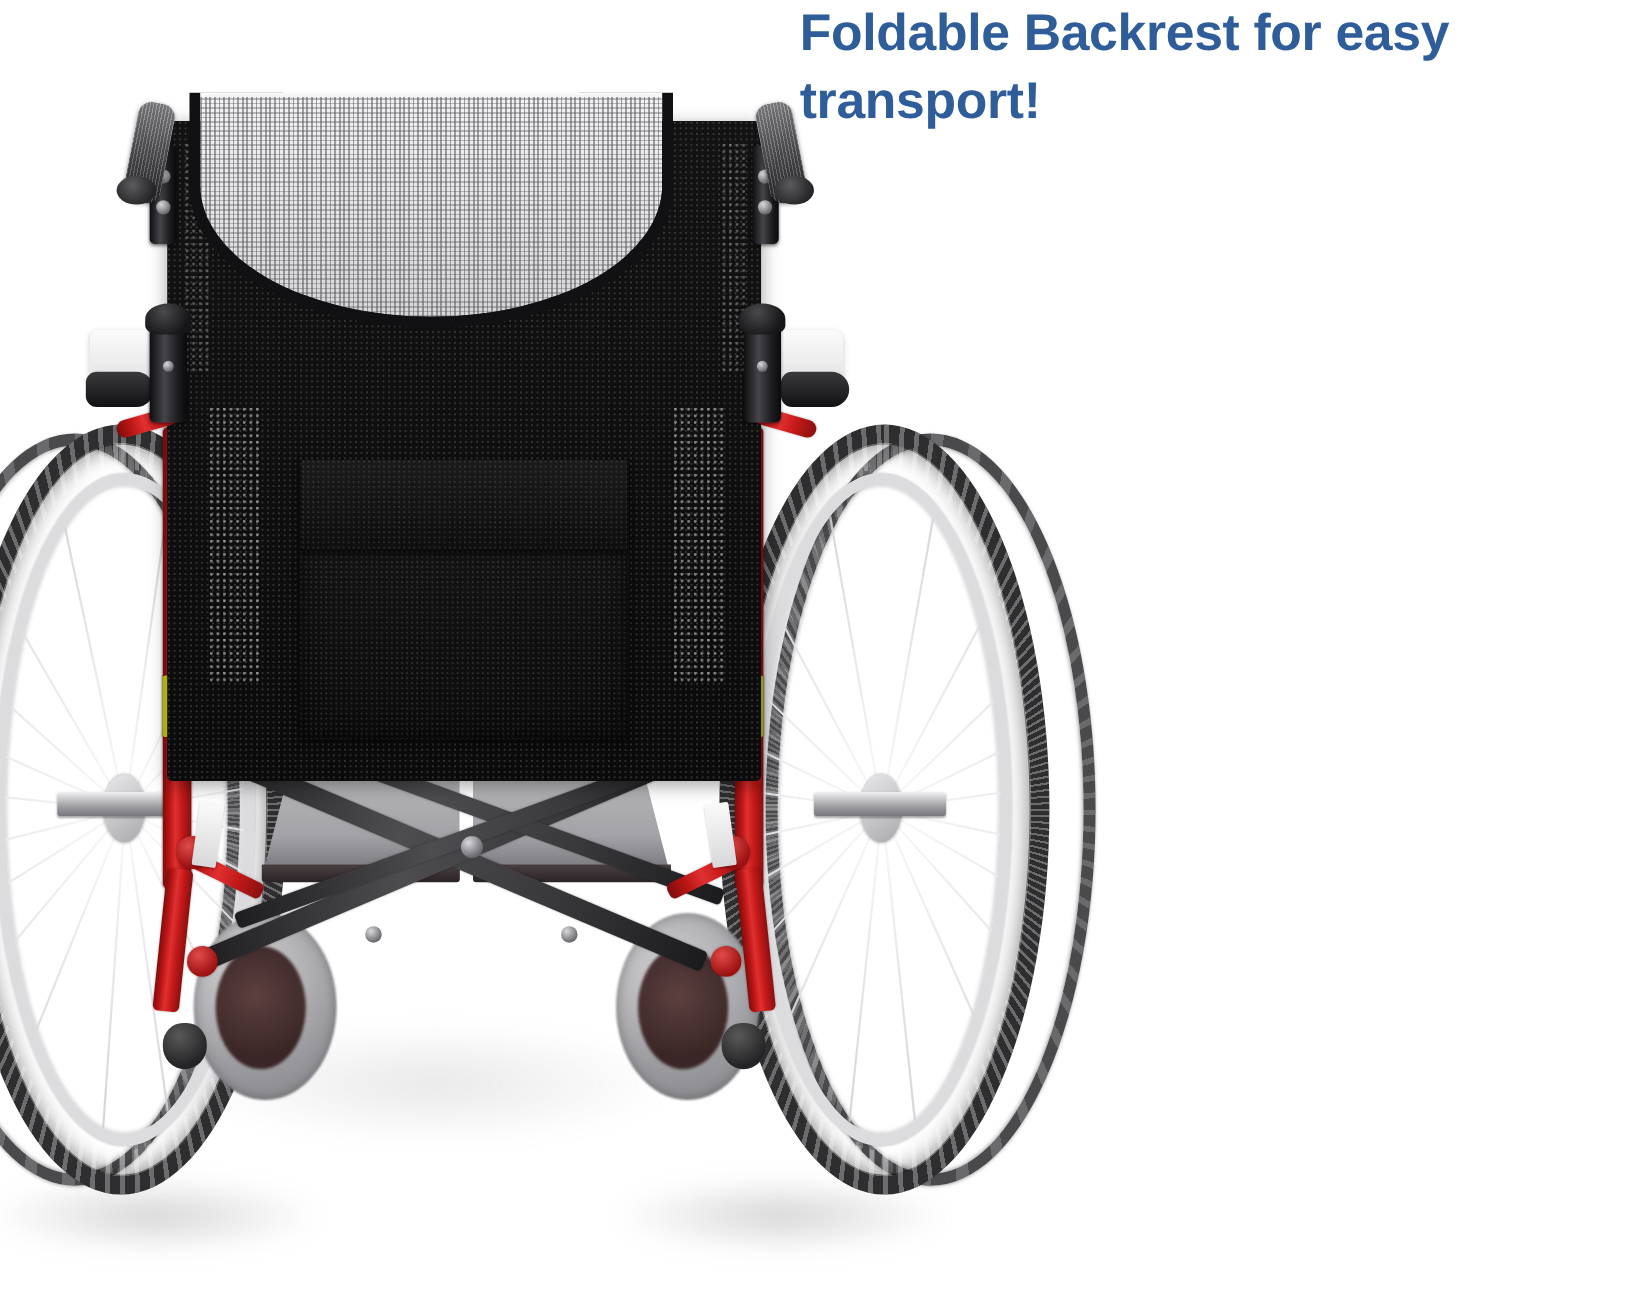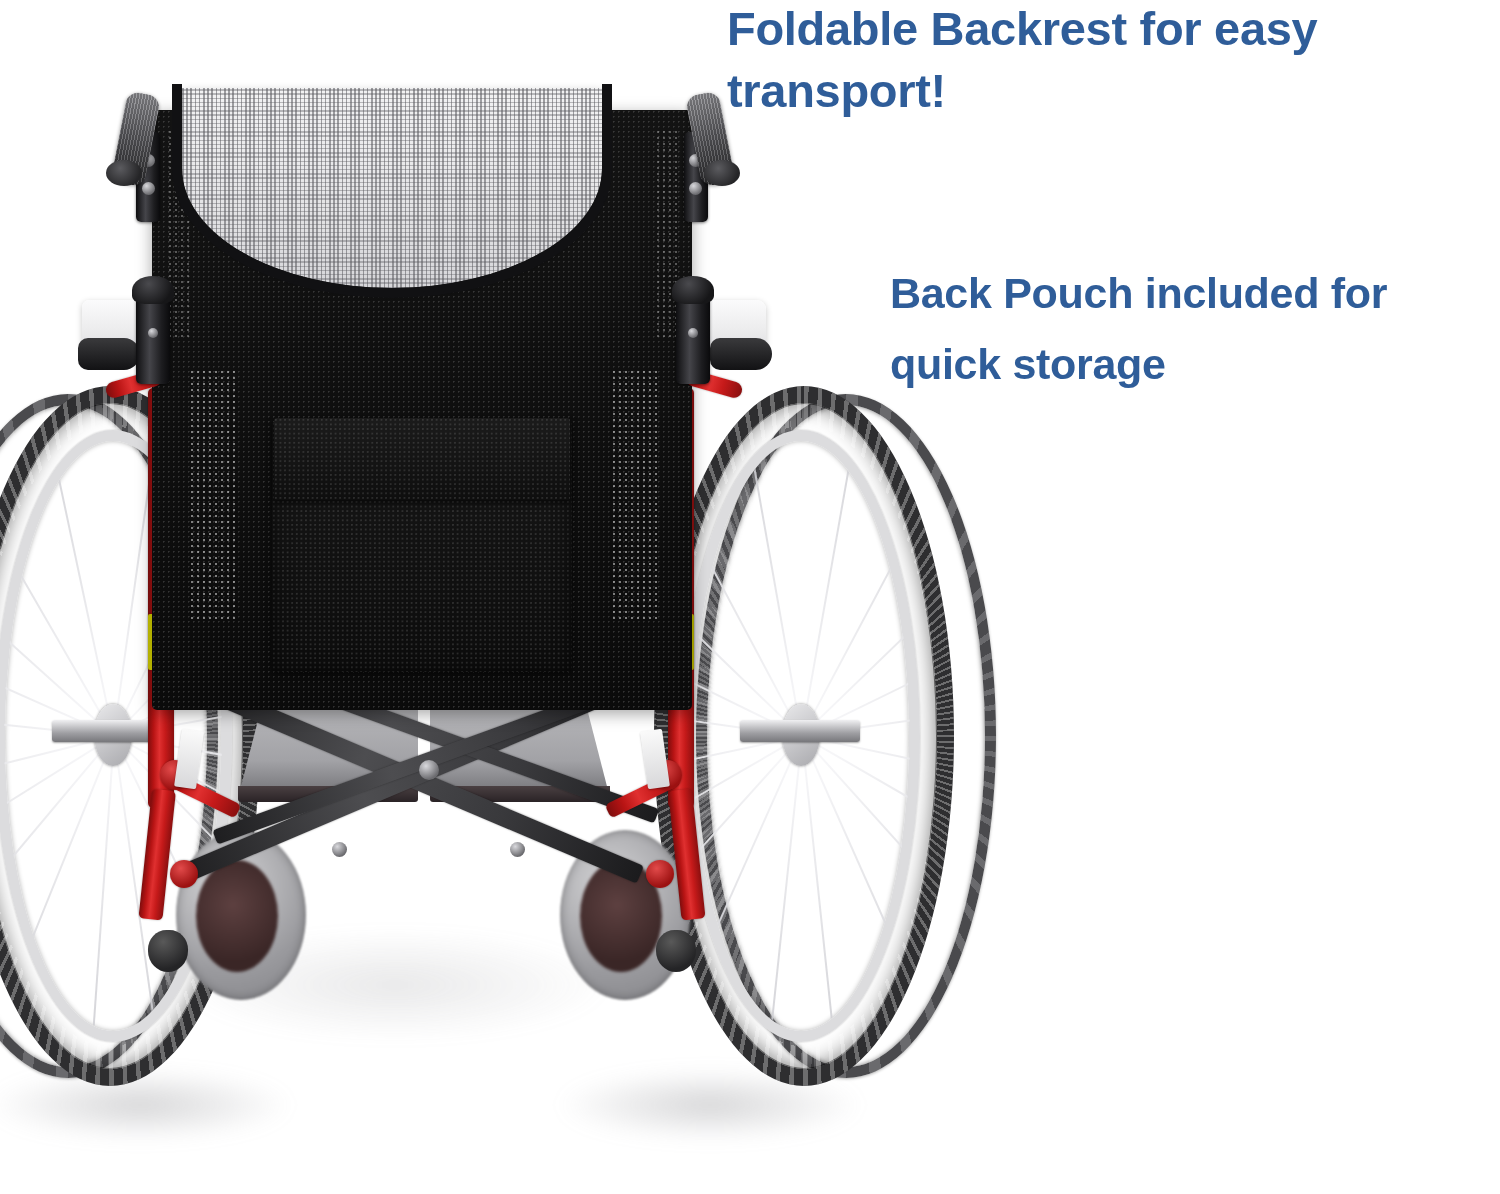--- a/index.html
+++ b/index.html
@@ -449,15 +449,14 @@
 
     <div class="grip" style="left:110px;top:22px;width:34px;height:92px;transform:rotate(11deg);transform-origin:50% 100%;"></div>
     <div class="grip-cap" style="left:106px;top:90px;width:36px;height:26px;"></div>
     <div class="grip" style="left:702px;top:22px;width:34px;height:92px;transform:rotate(-11deg);transform-origin:50% 100%;"></div>
     <div class="grip-cap" style="left:704px;top:90px;width:36px;height:26px;"></div>
 
   </div>
 
   <div class="callout" id="callout-backrest" style="color: rgb(47, 93, 153);">Foldable Backrest for easy transport!</div>
 
-  <div class="callout" id="callout-pouch" style="color: rgb(47, 93, 153);">Back Pouch included for quick storage</div>
 
 </div>
 
 </body></html>

